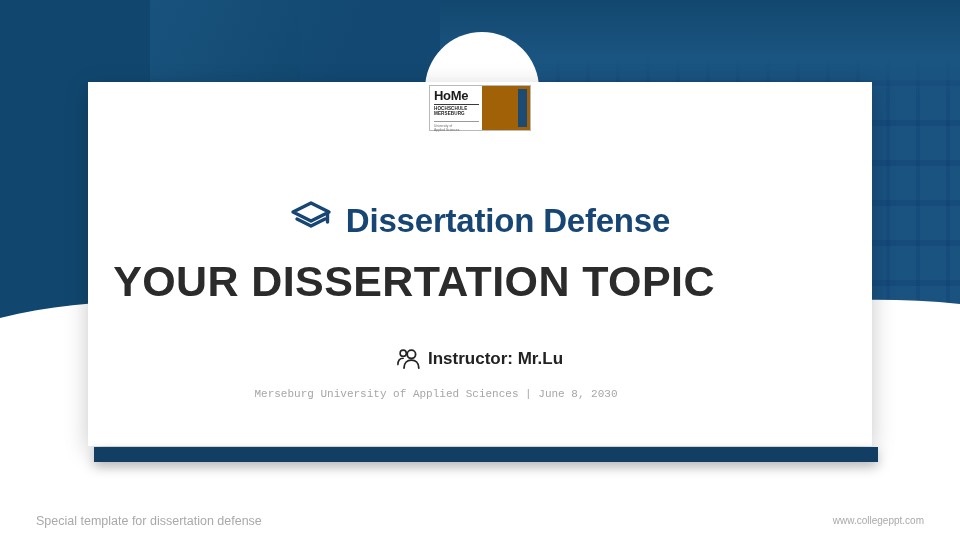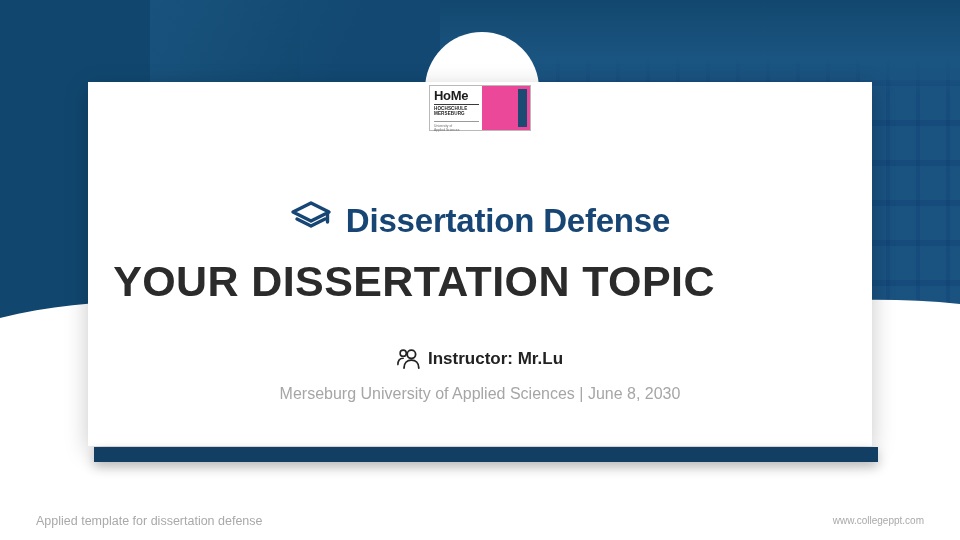--- a/index.html
+++ b/index.html
@@ -97,21 +97,21 @@
     width: 784px; height: 15px;
     background: #123e63;
     box-shadow: 0 5px 12px rgba(0,0,0,0.25);
   }
 
   
   .uni-logo {
     position: absolute;
     left: 429px; top: 85px;
     width: 102px; height: 46px;
-    background: #ec4899;
+    background: #a16207;
     border: 1px solid #b9b9b9;
     display: flex;
     gap: 36px;
   }
   .uni-logo-left {
     width: 52px; height: 100%;
     padding: 3px 3px 2px 4px;
     display: flex;
     flex-direction: column;
     justify-content: flex-start;
@@ -207,24 +207,24 @@
     line-height: 21px;
     color: #222222;
   }
   .person-icon { width: 19px; height: 21px; display: block; }
   .group-icon { width: 24px; height: 21px; display: block; }
 
   
   .meta {
     position: absolute;
     left: 0; top: 386px;
-    width: 960px;
+    width: 872px;
     text-align: center;
-    font-family: Liberation Sans, sans-serif;
-    font-size: 16px;
+    font-family: Liberation Mono, monospace;
+    font-size: 11px;
     line-height: 16px;
     color: #a6a6a6;
   }
 
   
   .footer-left {
     position: absolute;
     left: 36px; top: 513px;
     font-family: "Liberation Sans", sans-serif;
     font-size: 12.5px;
@@ -295,16 +295,16 @@
         <path d="M0.9 16.6 C0.9 12.4 3.3 10.2 6.2 10.2" fill="none" stroke="#222222" stroke-width="1.6" stroke-linecap="round"></path>
         <circle cx="14.4" cy="6.3" r="4.2" fill="none" stroke="#222222" stroke-width="1.8"></circle>
         <path d="M7.0 20 C7.0 14.6 10.3 12.1 14.4 12.1 C18.5 12.1 21.8 14.6 21.8 20" fill="none" stroke="#222222" stroke-width="1.8" stroke-linecap="round"></path>
       </svg>
       <span class="person-label">Instructor: Mr.Lu</span>
     </div>
   </div>
 
   <div class="meta">Merseburg University of Applied Sciences | June 8, 2030</div>
 
-  <div class="footer-left">Applied template for dissertation defense</div>
+  <div class="footer-left">Special template for dissertation defense</div>
   <div class="footer-right">www.collegeppt.com</div>
 
 </div>
 
 </body></html>

